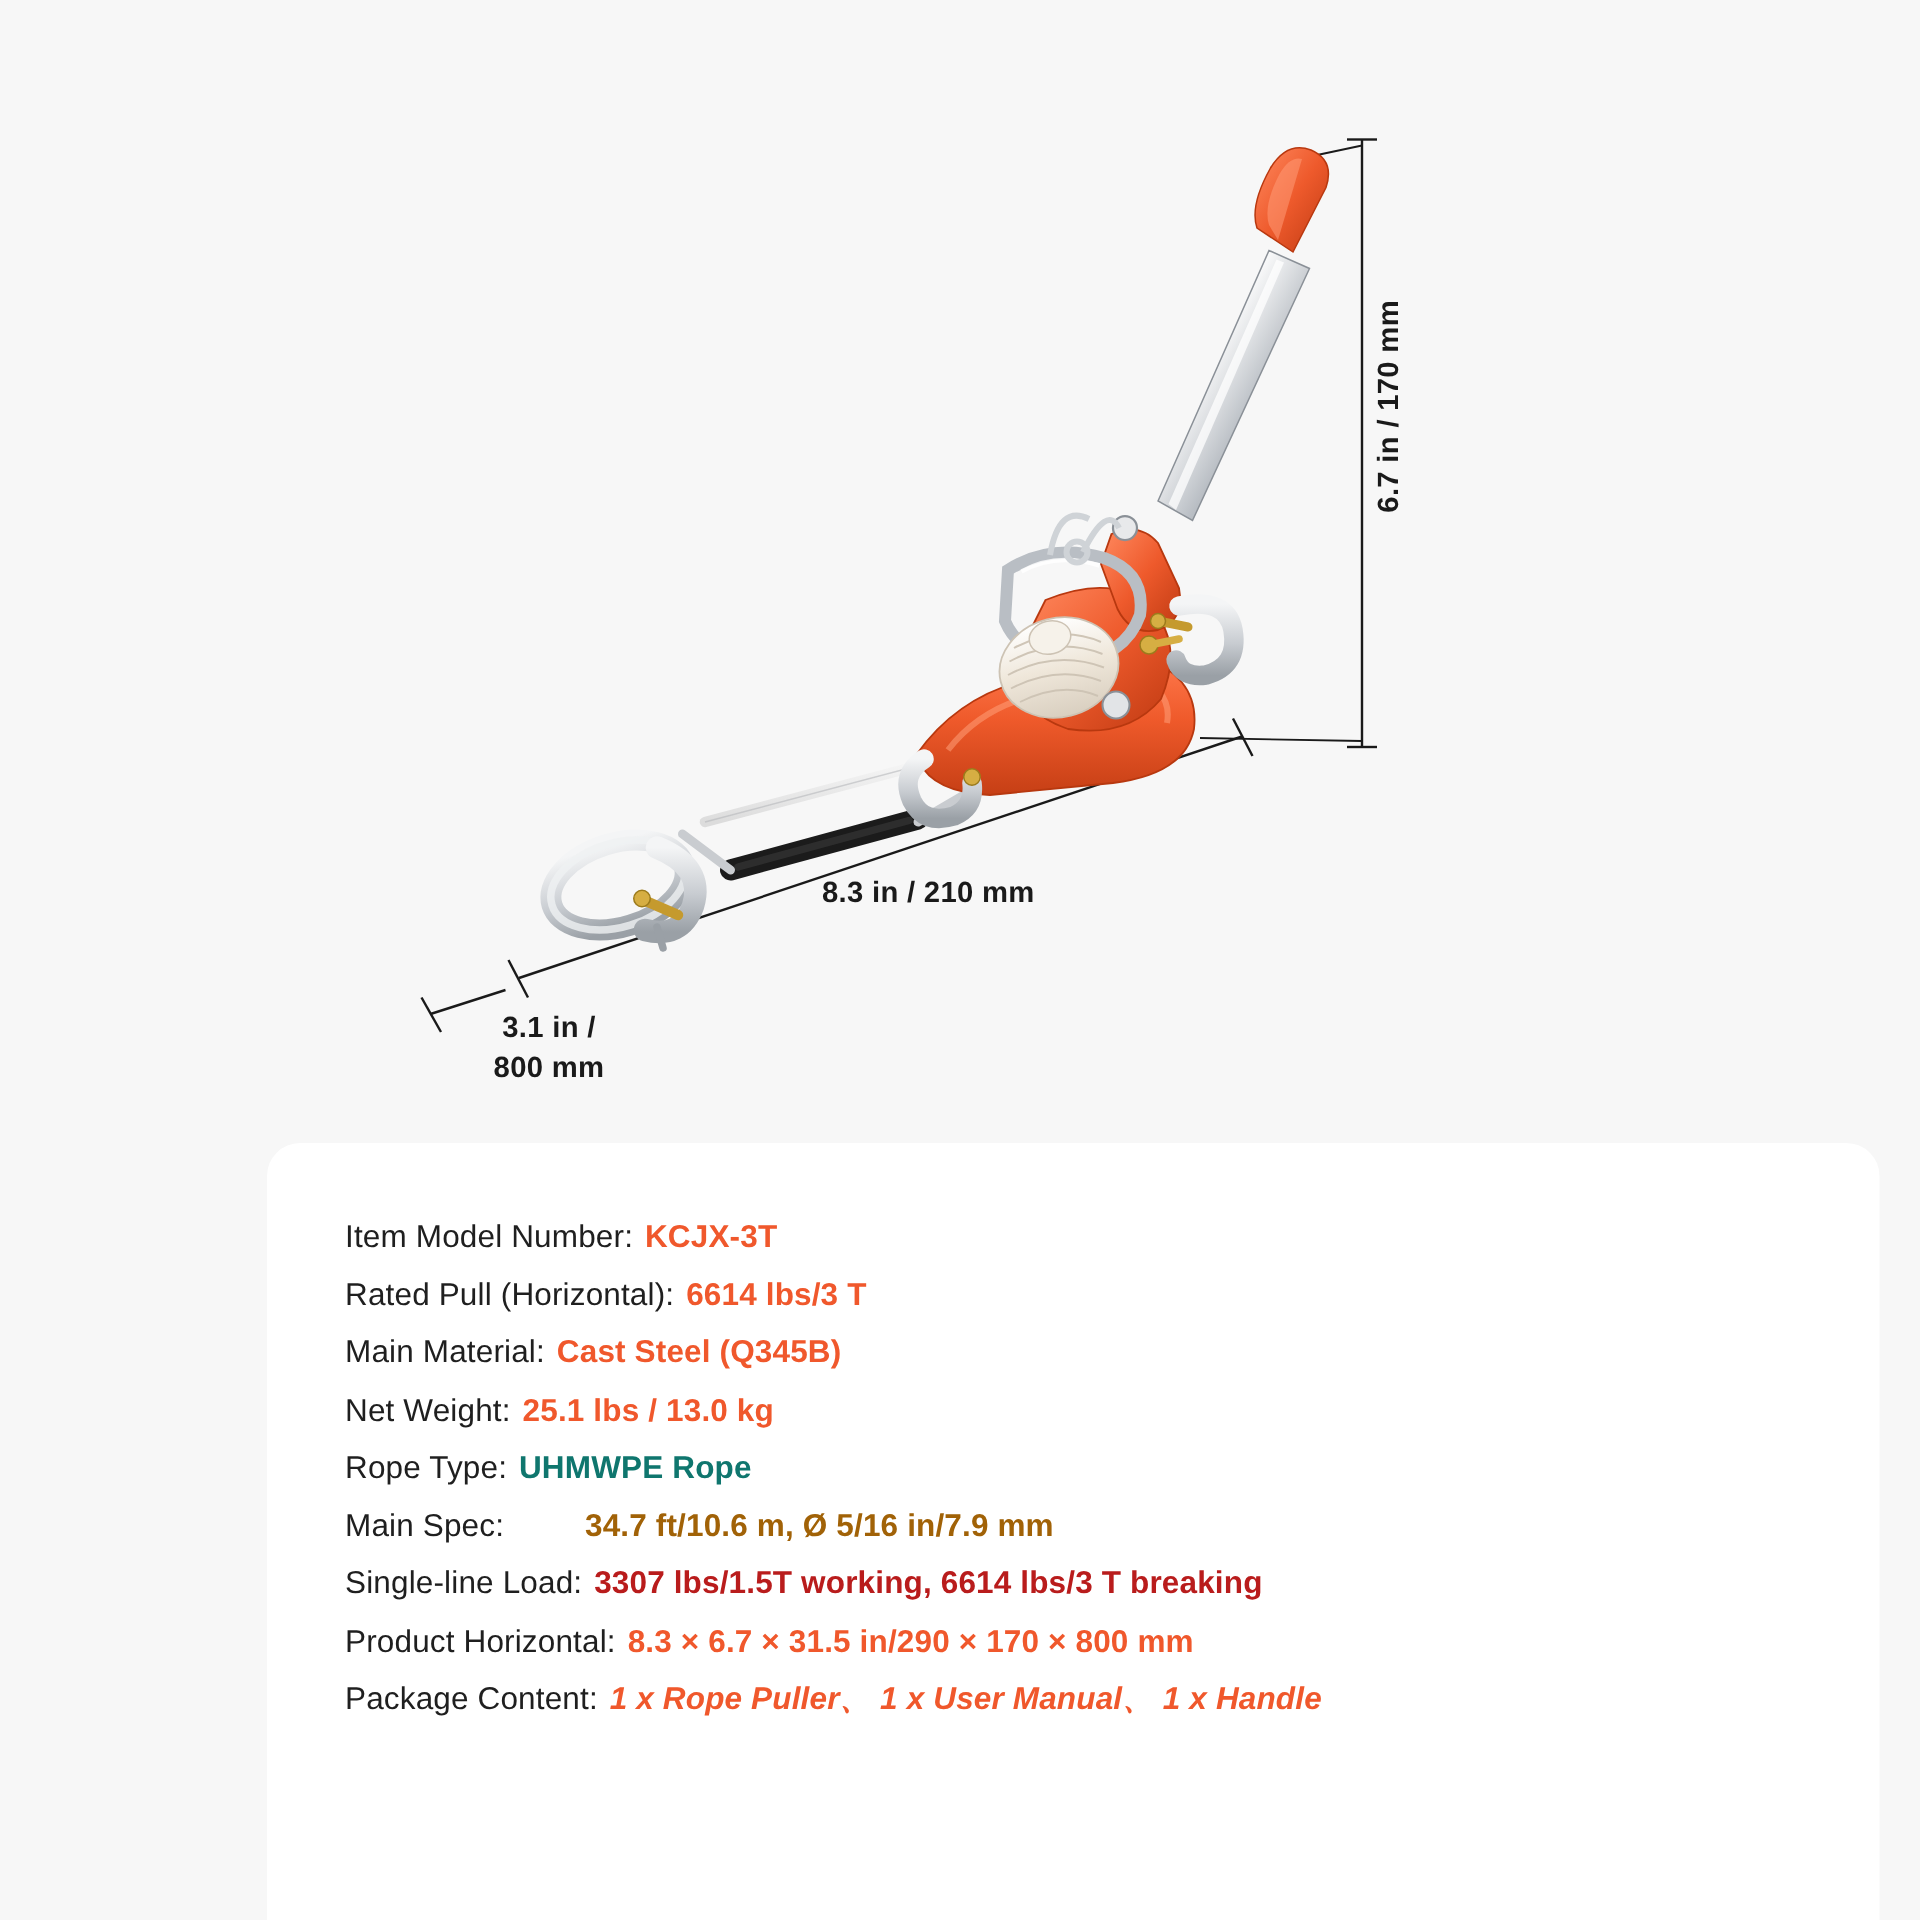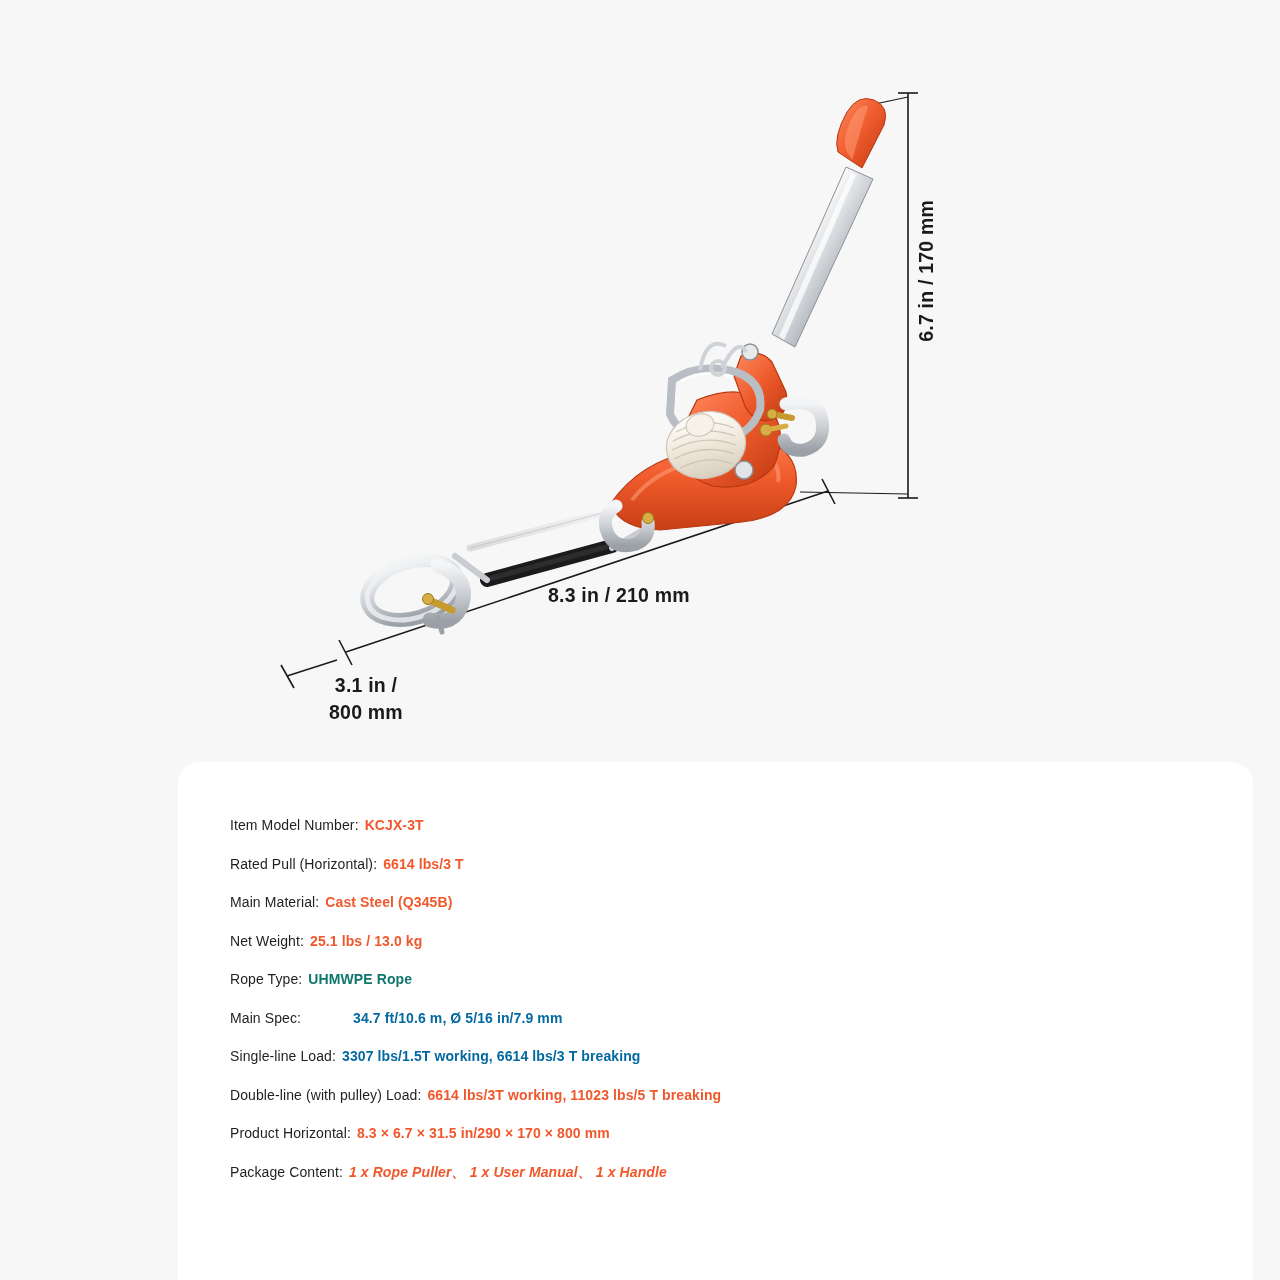--- a/index.html
+++ b/index.html
@@ -30,21 +30,21 @@
     border-radius: 22px 22px 0 0;
     box-shadow: 0 0 0 0 rgba(0,0,0,0);
   }
   .spec-list {
     position: absolute;
     left: 52px;
     top: 44px;
     right: 24px;
   }
   .spec-row {
-    font-size: 14px;
+    font-size: 21px;
     line-height: 38.5px;
     color: #1a1a1a;
     white-space: nowrap;
     letter-spacing: 0.1px;
   }
   .spec-label {
     color: #1f1f1f;
     font-weight: 400;
   }
   .spec-value {
@@ -217,21 +217,20 @@
     <span>800 mm</span>
   </div>
 
   <div class="spec-card">
     <div class="spec-list" id="spec-list">
         <div class="spec-row"><span class="spec-label">Item Model Number:</span> <span class="spec-value" style="color: rgb(240, 88, 44);">KCJX-3T</span></div>
         <div class="spec-row"><span class="spec-label">Rated Pull (Horizontal):</span> <span class="spec-value" style="color: rgb(240, 88, 44);">6614 lbs/3 T</span></div>
         <div class="spec-row"><span class="spec-label">Main Material:</span> <span class="spec-value" style="color: rgb(240, 88, 44); margin-top: 20px;">Cast Steel (Q345B)</span></div>
         <div class="spec-row"><span class="spec-label">Net Weight:</span> <span class="spec-value" style="color: rgb(240, 88, 44);">25.1 lbs / 13.0 kg</span></div>
         <div class="spec-row"><span class="spec-label">Rope Type:</span> <span class="spec-value" style="color: #0f766e; text-align: center;">UHMWPE Rope</span></div>
-        <div class="spec-row"><span class="spec-label">Main Spec:</span> <span class="spec-value" style="color: #0369a1; margin-left: 48px;">34.7 ft/10.6 m, Ø 5/16 in/7.9 mm</span></div>
-        <div class="spec-row"><span class="spec-label">Single-line Load:</span> <span class="spec-value" style="color: #0369a1;">3307 lbs/1.5T working, 6614 lbs/3 T breaking</span></div>
-        <div class="spec-row"><span class="spec-label">Double-line (with pulley) Load:</span> <span class="spec-value" style="color: rgb(240, 88, 44);">6614 lbs/3T working, 11023 lbs/5 T breaking</span></div>
+        <div class="spec-row"><span class="spec-label">Main Spec:</span> <span class="spec-value" style="color: #a16207; margin-left: 48px;">34.7 ft/10.6 m, Ø 5/16 in/7.9 mm</span></div>
+        <div class="spec-row"><span class="spec-label">Single-line Load:</span> <span class="spec-value" style="color: #b91c1c;">3307 lbs/1.5T working, 6614 lbs/3 T breaking</span></div>
         <div class="spec-row"><span class="spec-label">Product Horizontal:</span> <span class="spec-value" style="color: rgb(240, 88, 44);">8.3 × 6.7 × 31.5 in/290 × 170 × 800 mm</span></div>
         <div class="spec-row"><span class="spec-label">Package Content:</span> <span class="spec-value" style="color: rgb(240, 88, 44); font-style: italic;">1 x Rope Puller、 1 x User Manual、 1 x Handle</span></div>
       </div>
   </div>
 
 </div>
 
 </body></html>

